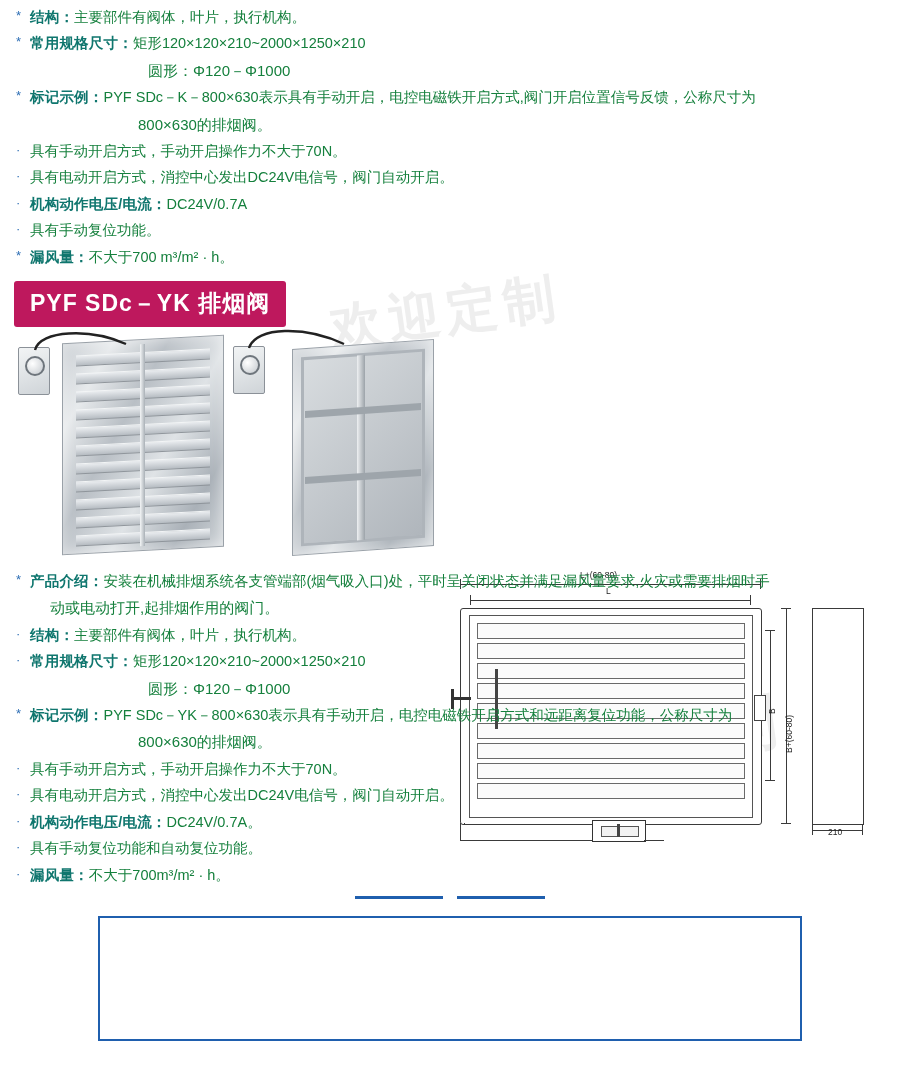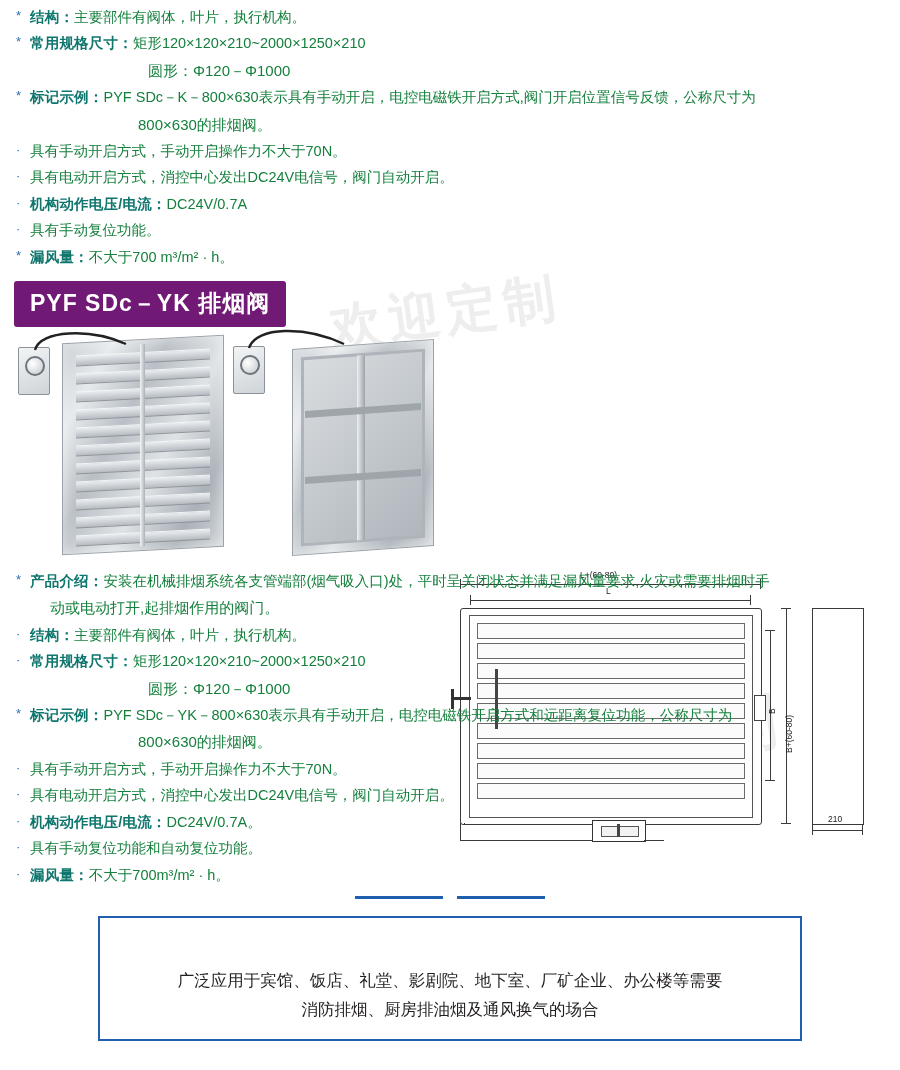--- a/index.html
+++ b/index.html
@@ -81,21 +81,21 @@
   }
   .sub-line-mark {
     margin-left: 110px;
   }
 
   
   #product-banner {
     position: absolute;
     left: 14px;
     top: 281px;
-    background: #701a75;
+    background: #be185d;
     color: #ffffff;
     font-size: 23px;
     font-weight: bold;
     letter-spacing: 1px;
     padding: 7px 16px 8px 16px;
     border-radius: 3px;
     white-space: nowrap;
   }
 
   
@@ -389,21 +389,21 @@
 
       <div class="dl v" style="left:330px; top:62px; height:150px;"></div>
       <div class="dl h" style="left:325px; top:62px; width:10px;"></div>
       <div class="dl h" style="left:325px; top:212px; width:10px;"></div>
       <div class="dim-text vert" style="left:327px; top:146px;">B</div>
 
       <div class="side-view" style="left:372px; top:40px; width:50px; height:215px;"></div>
       <div class="dl h" style="left:372px; top:262px; width:50px;"></div>
       <div class="dl v" style="left:372px; top:257px; height:10px;"></div>
       <div class="dl v" style="left:422px; top:257px; height:10px;"></div>
-      <div class="dim-text" style="left:388px; top:246px;text-align:right;">210</div>
+      <div class="dim-text" style="left:388px; top:259px;text-align:right;">210</div>
 
       <div class="dl h" style="left:20px; top:272px; width:132px;"></div>
       <div class="dl v" style="left:20px; top:255px; height:17px;"></div>
       <div class="dl h" style="left:204px; top:272px; width:20px;"></div>
     </div>
 
   </div>
 
   <div id="product-banner">PYF SDc－YK 排烟阀</div>
 
@@ -468,19 +468,15 @@
       </li>
 
     </ul>
   </div>
 
   <div id="footer-promo">
     <div id="promo-title-wrap">
       <div class="promo-rule"></div>
       <div class="promo-rule"></div>
     </div>
-    <div id="promo-body">
-      <div>广泛应用于宾馆、饭店、礼堂、影剧院、地下室、厂矿企业、办公楼等需要</div>
-      <div>消防排烟、厨房排油烟及通风换气的场合</div>
-    </div>
   </div>
 
 </div>
 
 </body></html>

